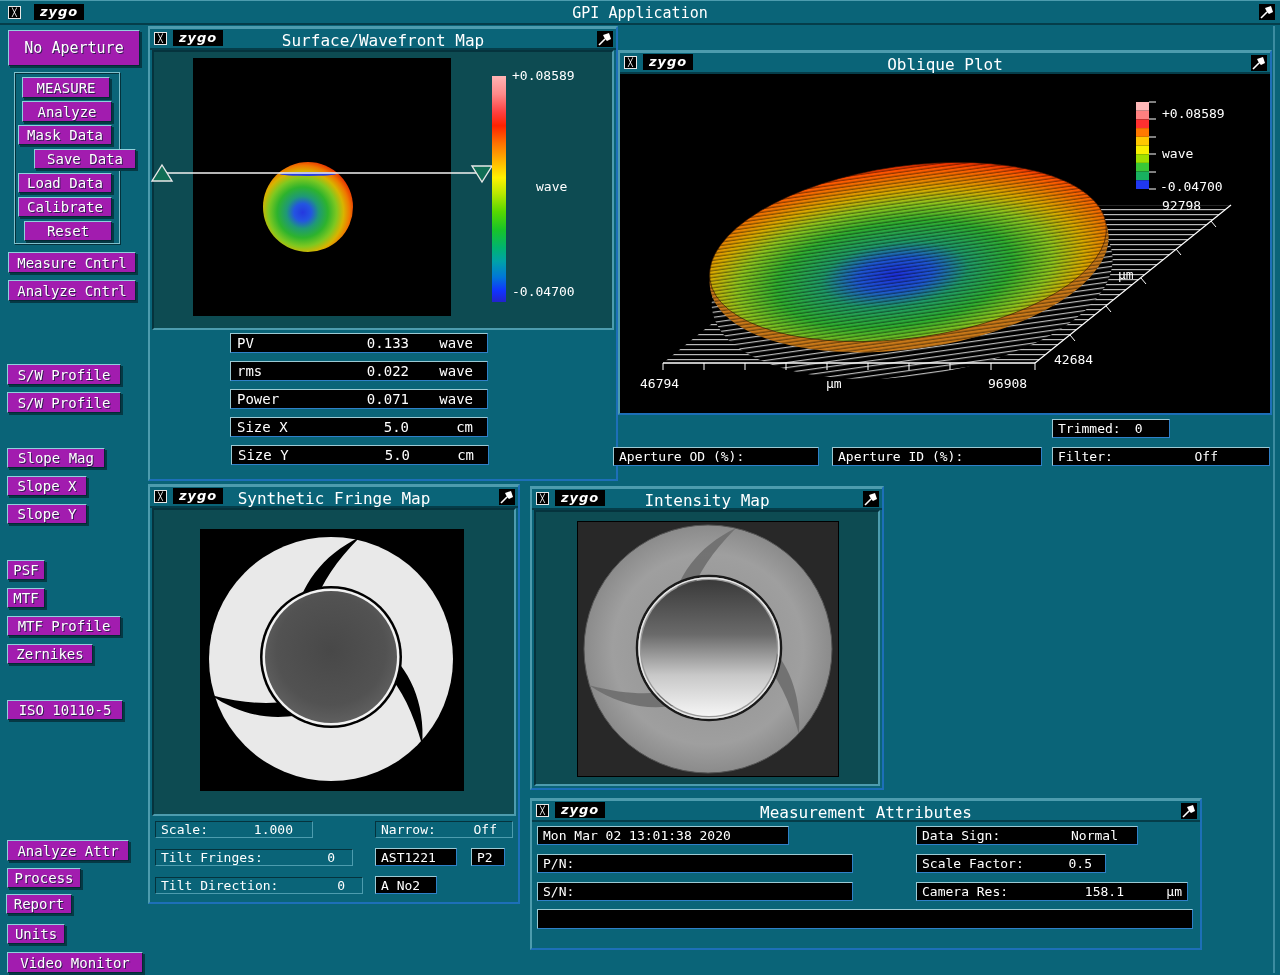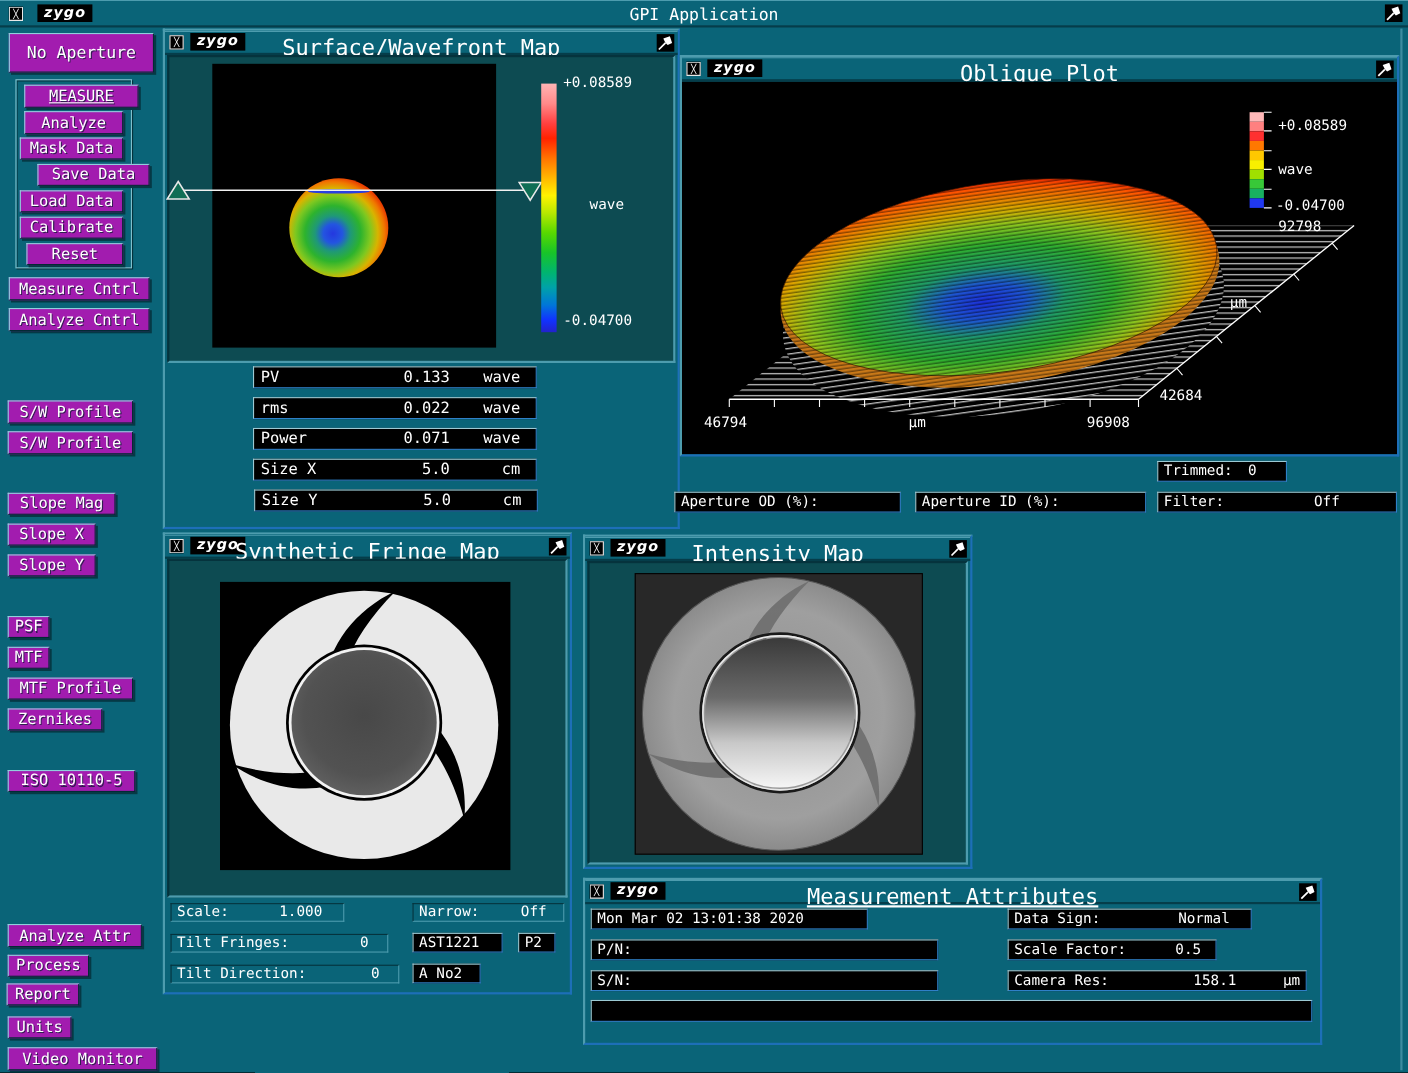--- a/index.html
+++ b/index.html
@@ -9,21 +9,21 @@
 
   
   .appbar{position:absolute;left:0;top:0;width:1280px;height:25px;background:#0a6478;
           border-bottom:2px solid #053d4a;box-shadow:inset 0 1px 0 #4d9cae;}
   .apptitle{position:absolute;left:50%;top:4px;transform:translateX(-50%);font-size:15px;}
 
   .win{position:absolute;background:#0a6478;border:2px solid;
        border-color:#4d9cae #1d6fb8 #1d6fb8 #4d9cae;}
   .titlebar{position:relative;height:22px;background:#0a6478;border-bottom:2px solid #053d4a;
             box-shadow:inset 0 1px 0 #4d9cae;display:flex;align-items:center;padding:0 4px;gap:6px;}
-  .titlebar .wtitle{position:absolute;left:50%;top:3px;transform:translateX(-50%);font-size:20px;white-space:nowrap;text-decoration:underline;}
+  .titlebar .wtitle{position:absolute;left:50%;top:3px;transform:translateX(-50%);font-size:16px;white-space:nowrap;}
   .xbox{width:13px;height:13px;background:#000;box-shadow:inset 0 0 0 1px #e8e8e8;color:#fff;
         font-size:8px;line-height:13px;text-align:center;flex:0 0 auto;}
   .logo{background:#000;color:#fff;font-family:"DejaVu Sans",sans-serif;font-weight:bold;font-style:italic;
         font-size:13px;padding:0 6px;height:16px;line-height:16px;letter-spacing:1px;flex:0 0 auto;}
   .pin{position:absolute;right:3px;top:3px;width:16px;height:16px;background:#000;}
   .panel-dark{position:absolute;background:#0d4b52;border:2px solid;border-color:#05333d #4d9cae #4d9cae #05333d;}
 
   
   .btn{position:absolute;background:#a21caf;border:1px solid;border-color:#8fd0dc #032a34 #032a34 #8fd0dc;
        box-shadow:2px 2px 0 #053945;display:flex;align-items:center;justify-content:center;
@@ -56,21 +56,21 @@
       <svg width="16" height="16" viewBox="0 0 16 16">
           <path d="M2 14 L8 8" stroke="#fff" stroke-width="1.6"></path>
           <path d="M8 8 L6 4 L12 2 L14 8 L10 10 Z" fill="#fff"></path>
         </svg>
     </div>
   </div>
 
   <div class="btn" style="left:8px;top:30px;width:132px;height:36px;font-size:15px;">No Aperture</div>
 
   <div class="groupframe" style="left:14px;top:72px;width:106px;height:172px;"></div>
-  <div class="btn" style="left:22px;top:77px;width:104px;height:21px;text-decoration:underline;">MEASURE</div>
+  <div class="btn" style="left:22px;top:77px;width:88px;height:21px;">MEASURE</div>
   <div class="btn" style="left:22px;top:101px;width:90px;height:21px;">Analyze</div>
   <div class="btn" style="left:18px;top:125px;width:94px;height:20px;">Mask Data</div>
   <div class="btn" style="left:34px;top:149px;width:102px;height:20px;">Save Data</div>
   <div class="btn" style="left:18px;top:173px;width:94px;height:20px;">Load Data</div>
   <div class="btn" style="left:18px;top:197px;width:94px;height:20px;">Calibrate</div>
   <div class="btn" style="left:24px;top:221px;width:88px;height:20px;">Reset</div>
 
   <div class="btn" style="left:8px;top:252px;width:128px;height:21px;">Measure Cntrl</div>
   <div class="btn" style="left:8px;top:280px;width:128px;height:21px;">Analyze Cntrl</div>
 

